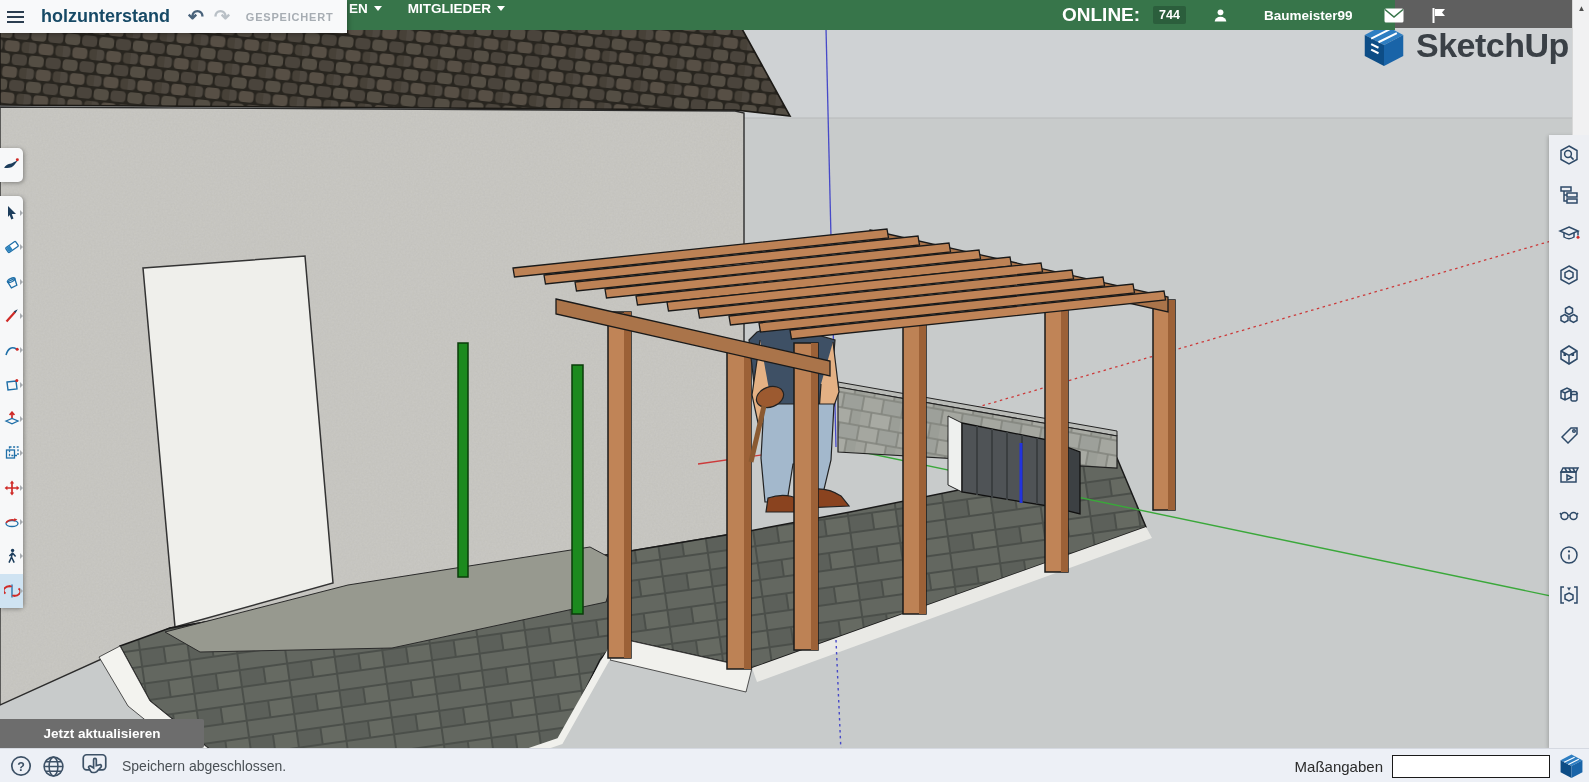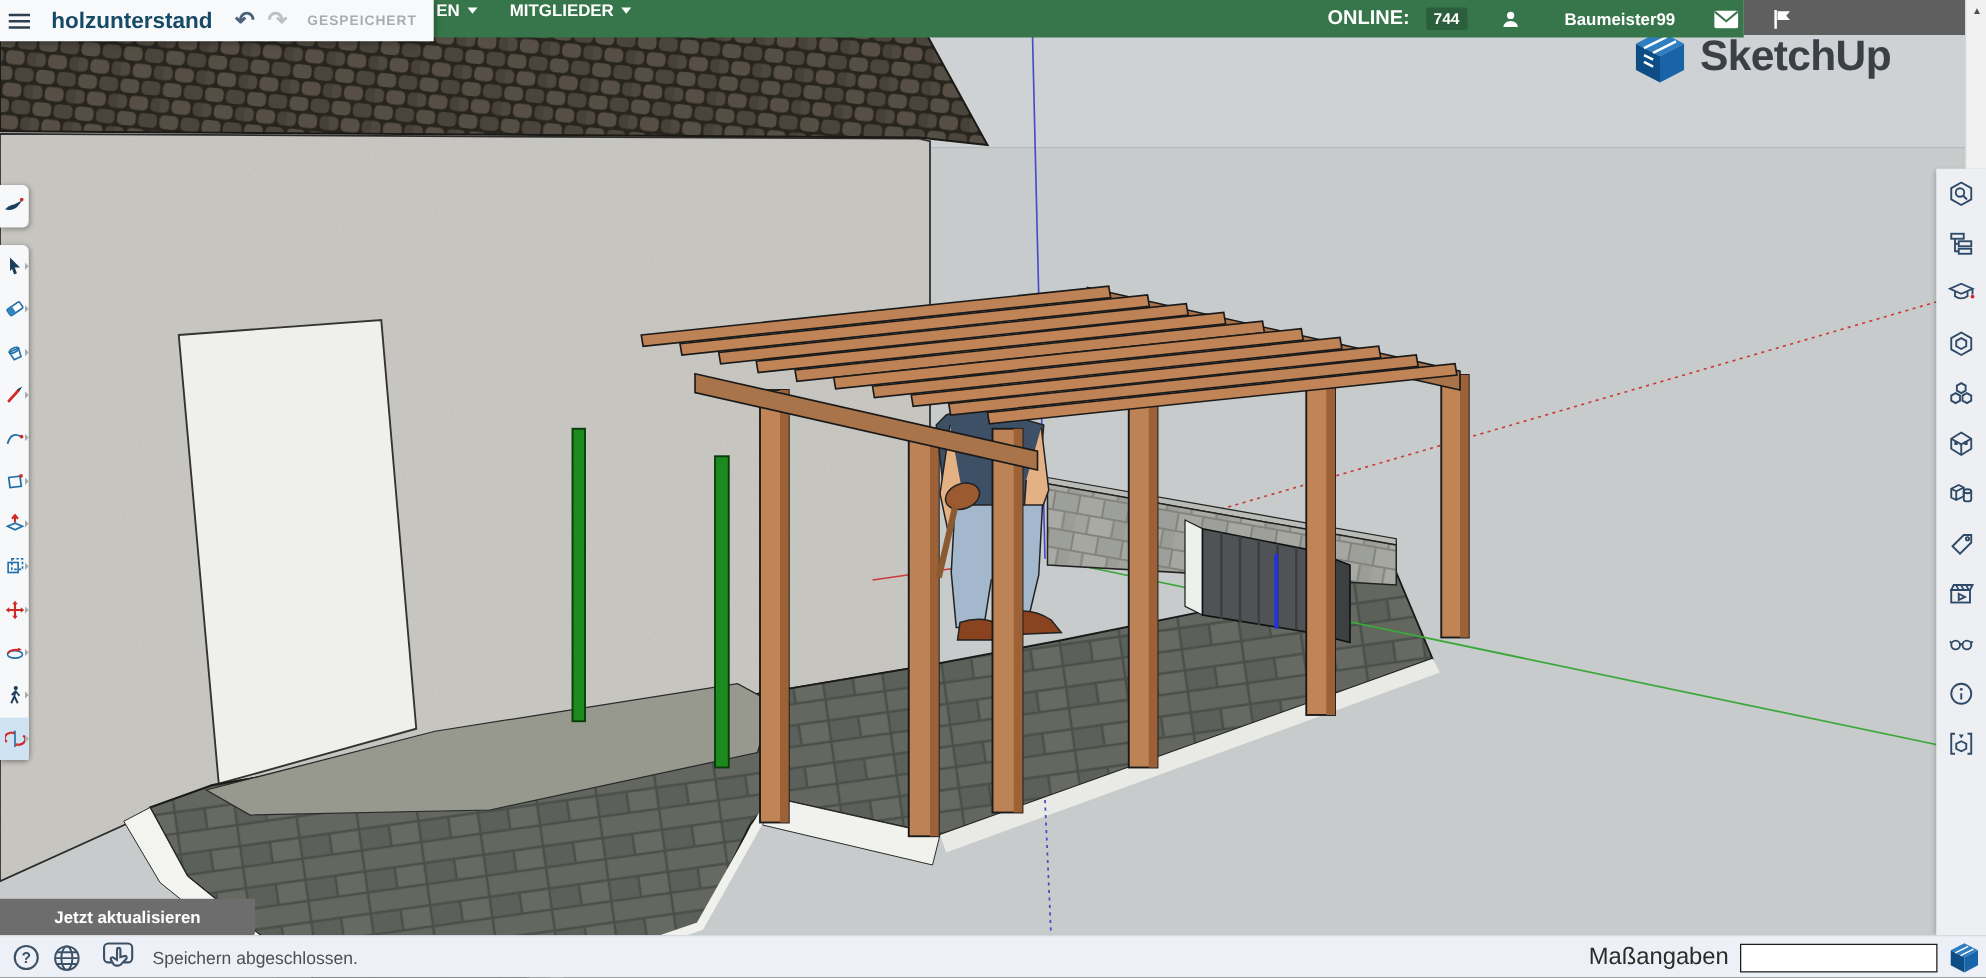--- a/index.html
+++ b/index.html
@@ -10,21 +10,21 @@
   
   .greenbar{position:absolute;left:0;top:0;width:1395px;height:30px;background:var(--green_bar,#37754a);z-index:4;}
   .darkstrip{position:absolute;left:1395px;top:0;width:177px;height:28px;background:var(--dark_strip,#5f5f5f);z-index:4;}
   .scrollstub{position:absolute;left:1572px;top:0;width:17px;height:135px;background:#f1f1f2;z-index:5;
               display:flex;justify-content:center;align-items:flex-start;border-left:1px solid #d8d8d8;}
   .scrollstub .arr{font-size:8px;color:#4d4d4d;margin-top:4px;}
   .menuwrap{position:absolute;left:349px;top:0;height:16px;display:flex;align-items:center;gap:26px;z-index:4;}
   .menuitem{display:flex;align-items:center;gap:6px;color:#fff;font-weight:bold;font-size:13.5px;cursor:pointer;}
   .caret{width:0;height:0;border-left:4px solid transparent;border-right:4px solid transparent;border-top:5px solid #fff;}
   .hdr-right{position:absolute;left:1062px;top:0;height:30px;display:flex;align-items:center;gap:13px;z-index:4;}
-  .online-lbl{color:#fff;font-weight:bold;font-size:16px;}
+  .online-lbl{color:#fff;font-weight:bold;font-size:19px;}
   .online-badge{background:var(--green_badge,#2b5e3c);color:#fff;font-weight:bold;font-size:12.5px;
                 padding:2px 6px;border-radius:2px;}
   .username{display:flex;align-items:center;gap:6px;color:#fff;font-weight:bold;font-size:13.5px;cursor:pointer;}
   .hico{display:flex;align-items:center;cursor:pointer;}
   
   .docpanel{position:absolute;left:0;top:0;width:347px;height:33px;background:var(--doc_panel,#f8f9fa);
             display:flex;align-items:center;box-shadow:1px 1px 5px rgba(0,0,0,.35);z-index:6;}
   .burger{width:17px;margin-left:7px;cursor:pointer;}
   .burger span{display:block;height:2px;background:#2c3e50;margin:3px 0;}
   .doctitle{margin-left:17px;font-size:18px;font-weight:bold;color:var(--title_text,#174a66);}
@@ -47,25 +47,25 @@
   .rbtn{height:40px;display:flex;align-items:center;justify-content:center;cursor:pointer;}
   
   .updatebtn{position:absolute;left:0;top:719px;width:204px;height:29px;background:var(--update_btn,#6d6d6d);
              color:#fff;font-size:13.5px;font-weight:bold;display:flex;align-items:center;justify-content:center;
              z-index:3;cursor:pointer;border-radius:0 2px 2px 0;}
   .statusbar{position:absolute;left:0;top:748px;width:1589px;height:34px;background:var(--bottom_bar,#edf0f6);
              border-top:1px solid #d5d9e1;z-index:4;display:flex;align-items:center;}
   .sb-ico{display:flex;align-items:center;justify-content:center;cursor:pointer;margin-left:10px;}
   .statustext{margin-left:14px;font-size:14px;color:var(--status_text,#4a5055);}
   .sb-right{margin-left:auto;display:flex;align-items:center;margin-right:5px;gap:9px;}
-  .measlabel{font-size:19px;color:#2b2b2b;}
+  .measlabel{font-size:15px;color:#2b2b2b;}
   .measinput{width:148px;height:19px;border:1.6px solid #1a1a1a;background:#fff;font-size:13px;
              font-family:"Liberation Sans",sans-serif;padding:1px 4px;}
   
-  .watermark{position:absolute;left:1306px;top:22px;display:flex;align-items:center;gap:10px;z-index:1;text-align:right;}
+  .watermark{position:absolute;left:1362px;top:22px;display:flex;align-items:center;gap:10px;z-index:1;text-align:right;}
   .wm-text{font-size:34px;font-weight:600;color:#3a4046;letter-spacing:-0.5px;}
 </style>
 </head>
 <body>
 
 <div id="app">
 
 <svg id="scene" viewBox="0 0 1589 782">
   <defs>
     <pattern id="pav" width="48" height="34" patternUnits="userSpaceOnUse" patternTransform="rotate(-8)">

